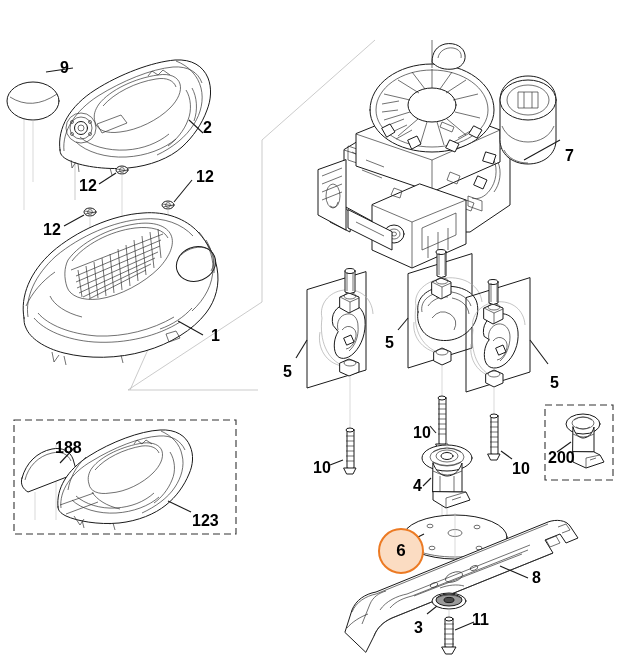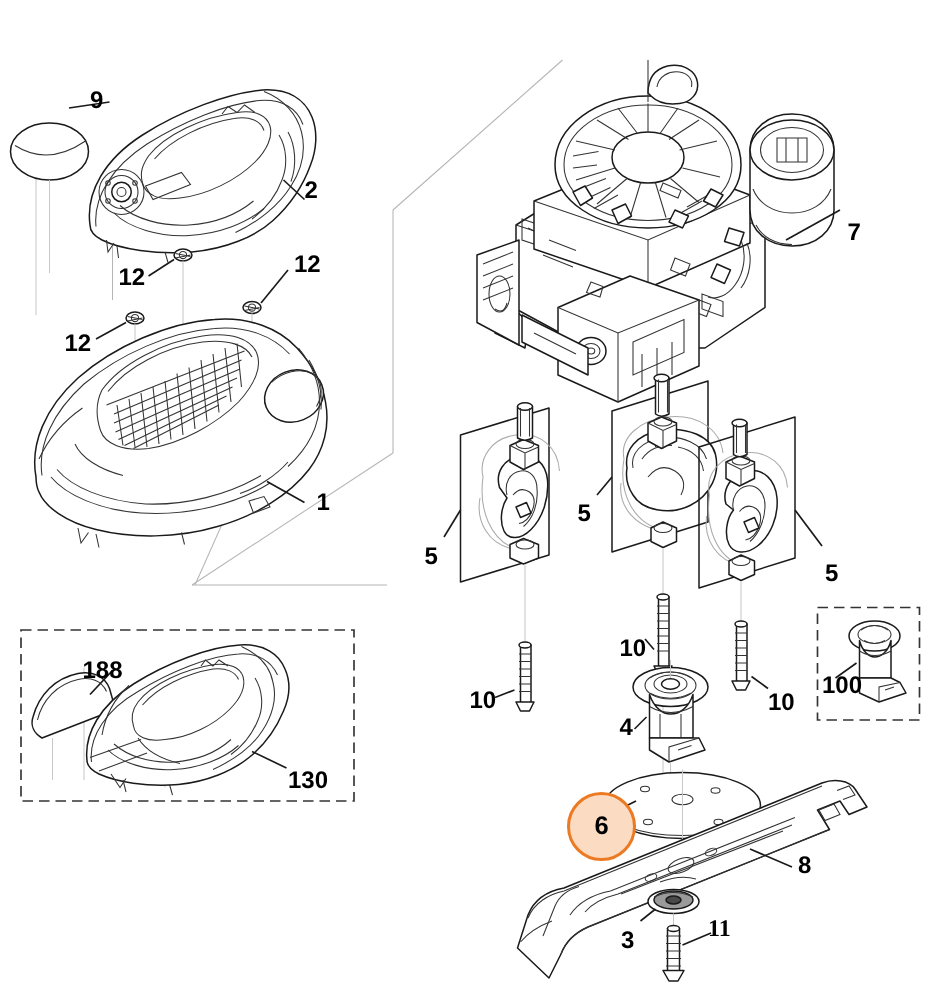--- a/index.html
+++ b/index.html
@@ -497,23 +497,23 @@
   <div class="lbl" style="left:196px;top:169px;">12</div>
   <div class="lbl" style="left:43px;top:222px;">12</div>
   <div class="lbl" style="left:211px;top:328px;">1</div>
   <div class="lbl" style="left:565px;top:148px;">7</div>
   <div class="lbl" style="left:283px;top:364px;">5</div>
   <div class="lbl" style="left:385px;top:335px;">5</div>
   <div class="lbl" style="left:550px;top:375px;">5</div>
   <div class="lbl" style="left:313px;top:460px;">10</div>
   <div class="lbl" style="left:413px;top:425px;">10</div>
   <div class="lbl" style="left:512px;top:461px;">10</div>
-  <div class="lbl" style="left:548px;top:450px;">100</div>
+  <div class="lbl" style="left:548px;top:450px;">200</div>
   <div class="lbl" style="left:413px;top:478px;">4</div>
   <div class="lbl" style="left:532px;top:570px;">8</div>
   <div class="lbl" style="left:414px;top:620px;">3</div>
-  <div class="lbl" style="left:472px;top:612px;font-family:Liberation Serif, serif;">11</div>
+  <div class="lbl" style="left:472px;top:612px;">11</div>
   <div class="lbl" style="left:55px;top:440px;">188</div>
-  <div class="lbl" style="left:192px;top:513px;">130</div>
+  <div class="lbl" style="left:192px;top:513px;">123</div>
 
   <div class="hl-badge" style="left:378px;top:528px;">6</div>
 
 </div>
 
 </body></html>

